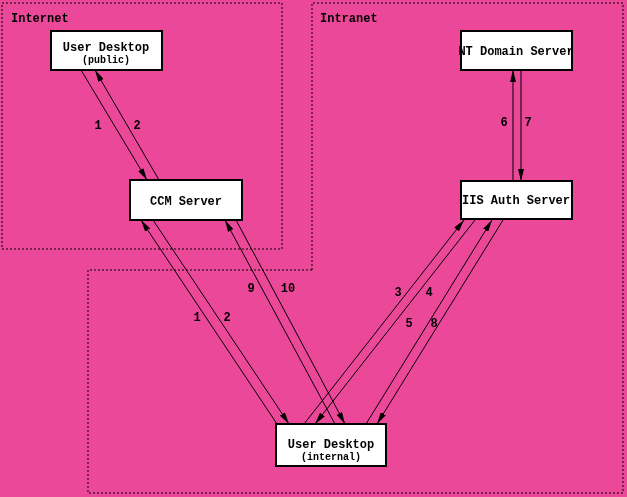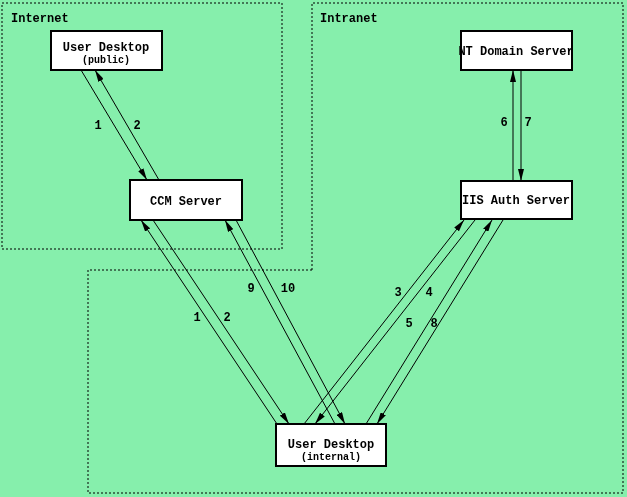--- a/index.html
+++ b/index.html
@@ -4,21 +4,21 @@
 <style>
   html, body {
     margin: 0;
     padding: 0;
     background: #ffffff;
   }
   .stage {
     position: relative;
     width: 627px;
     height: 497px;
-    background: #86efac;
+    background: #ec4899;
     overflow: hidden;
   }
   svg {
     display: block;
   }
   svg text {
     font-family: "Liberation Mono", "DejaVu Sans Mono", monospace;
     font-weight: bold;
     fill: #000000;
   }

